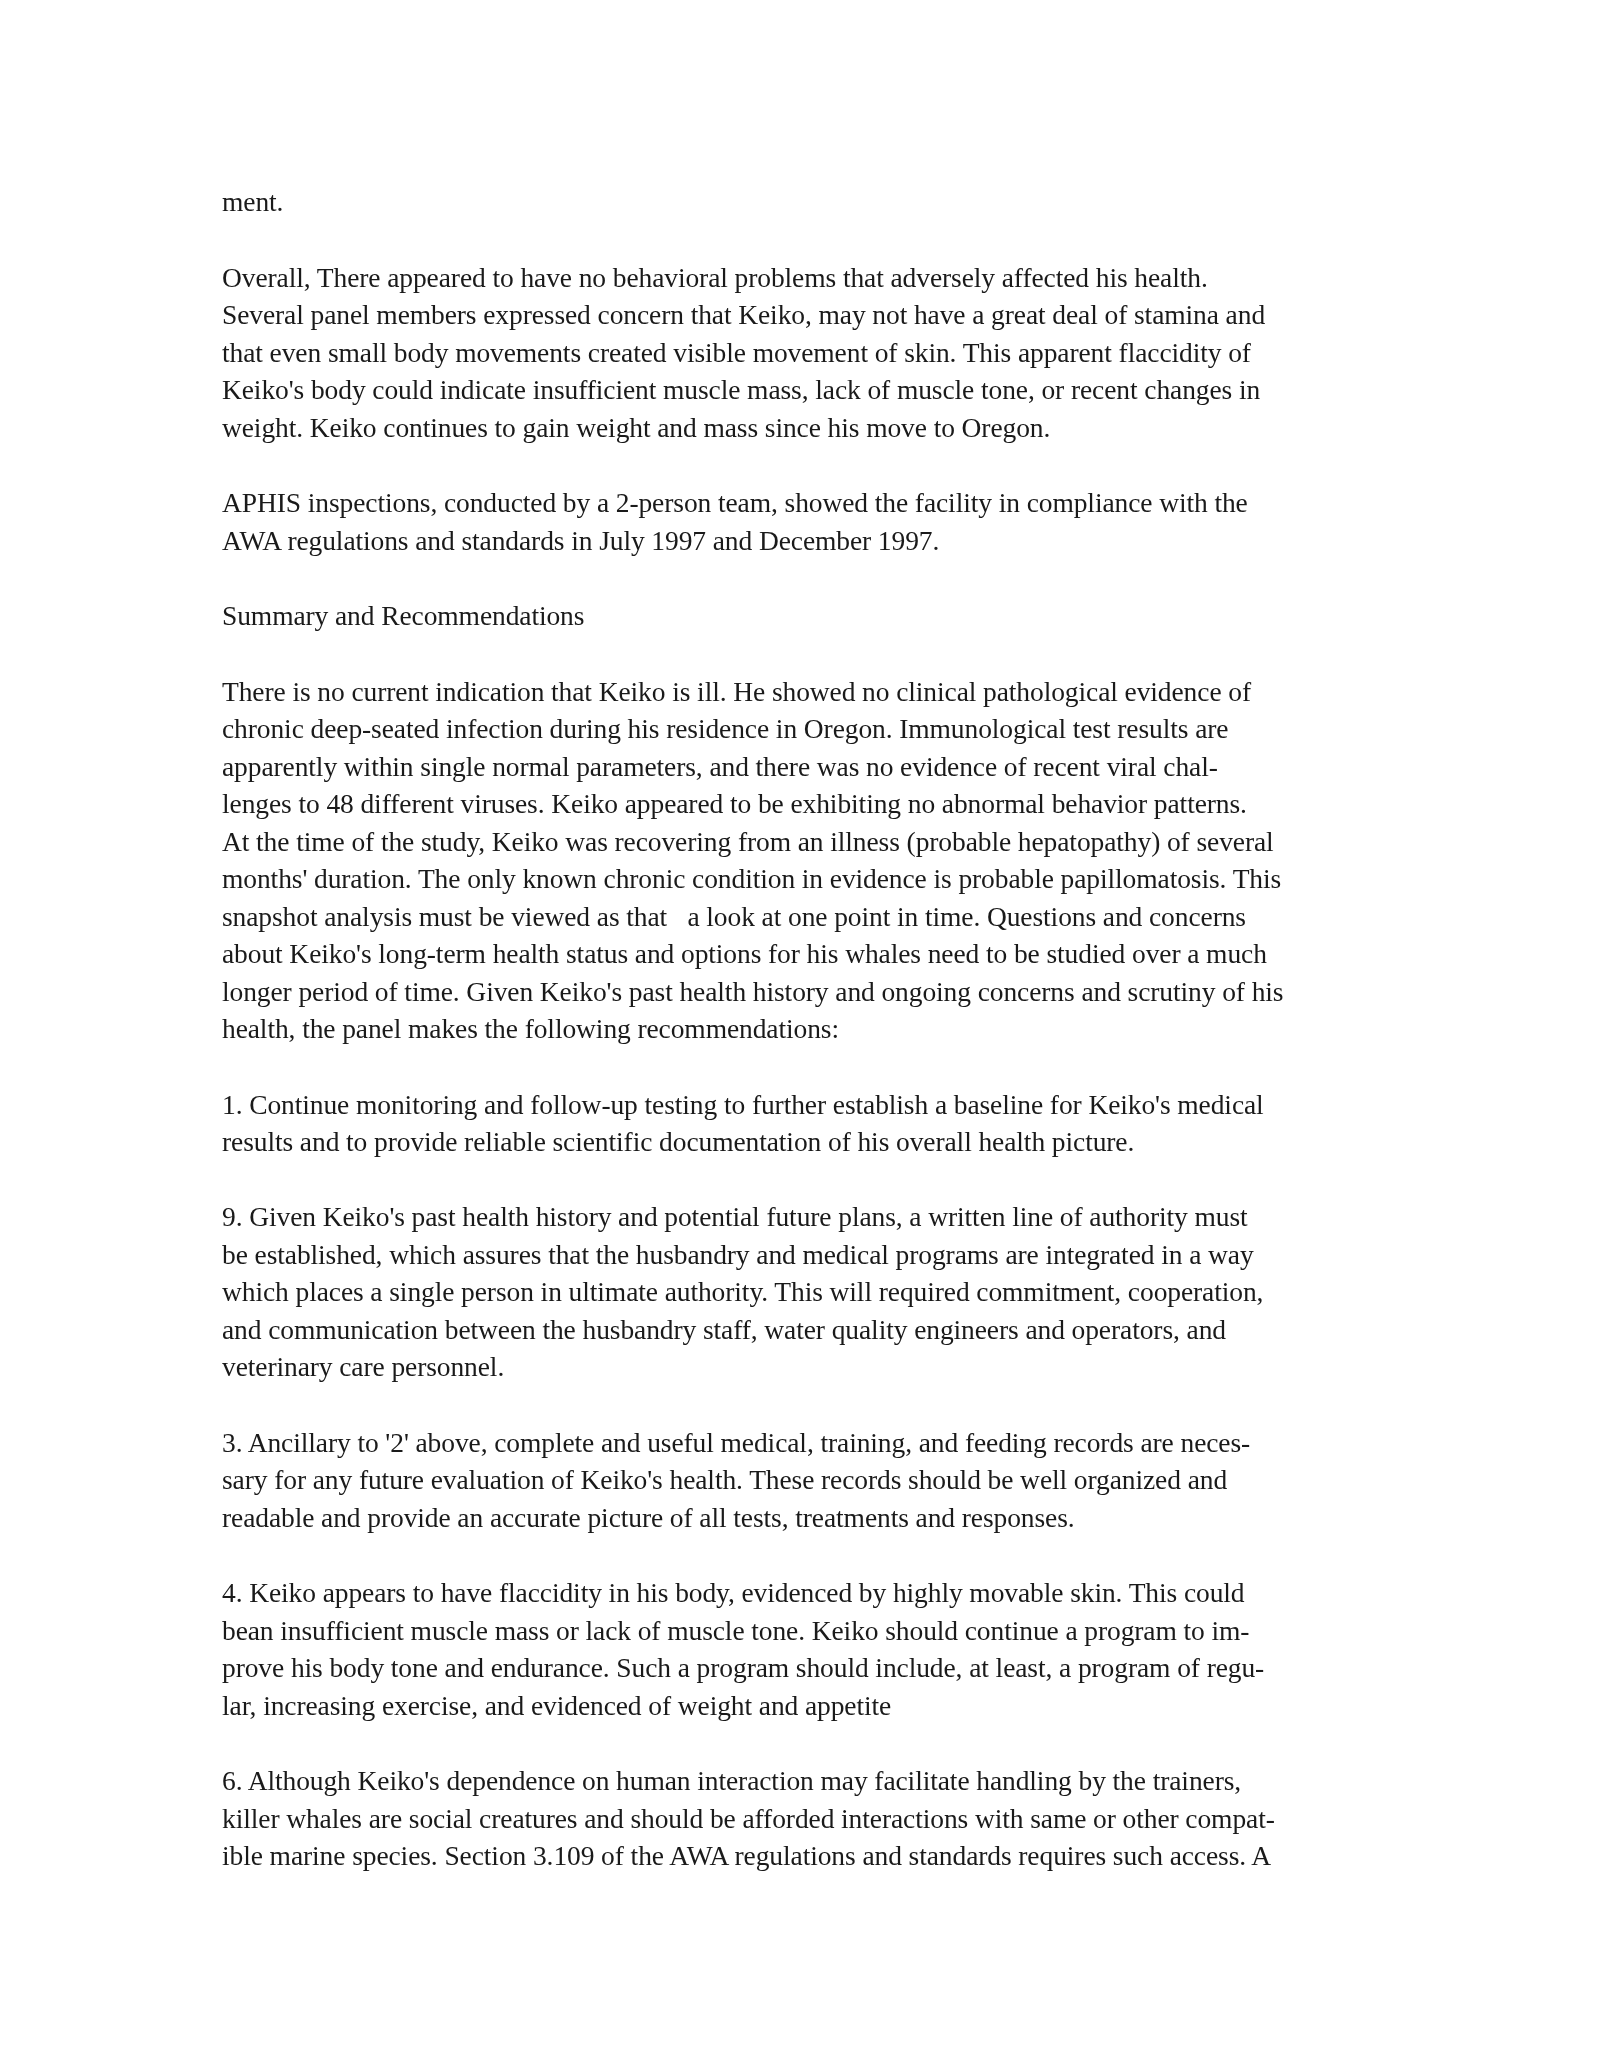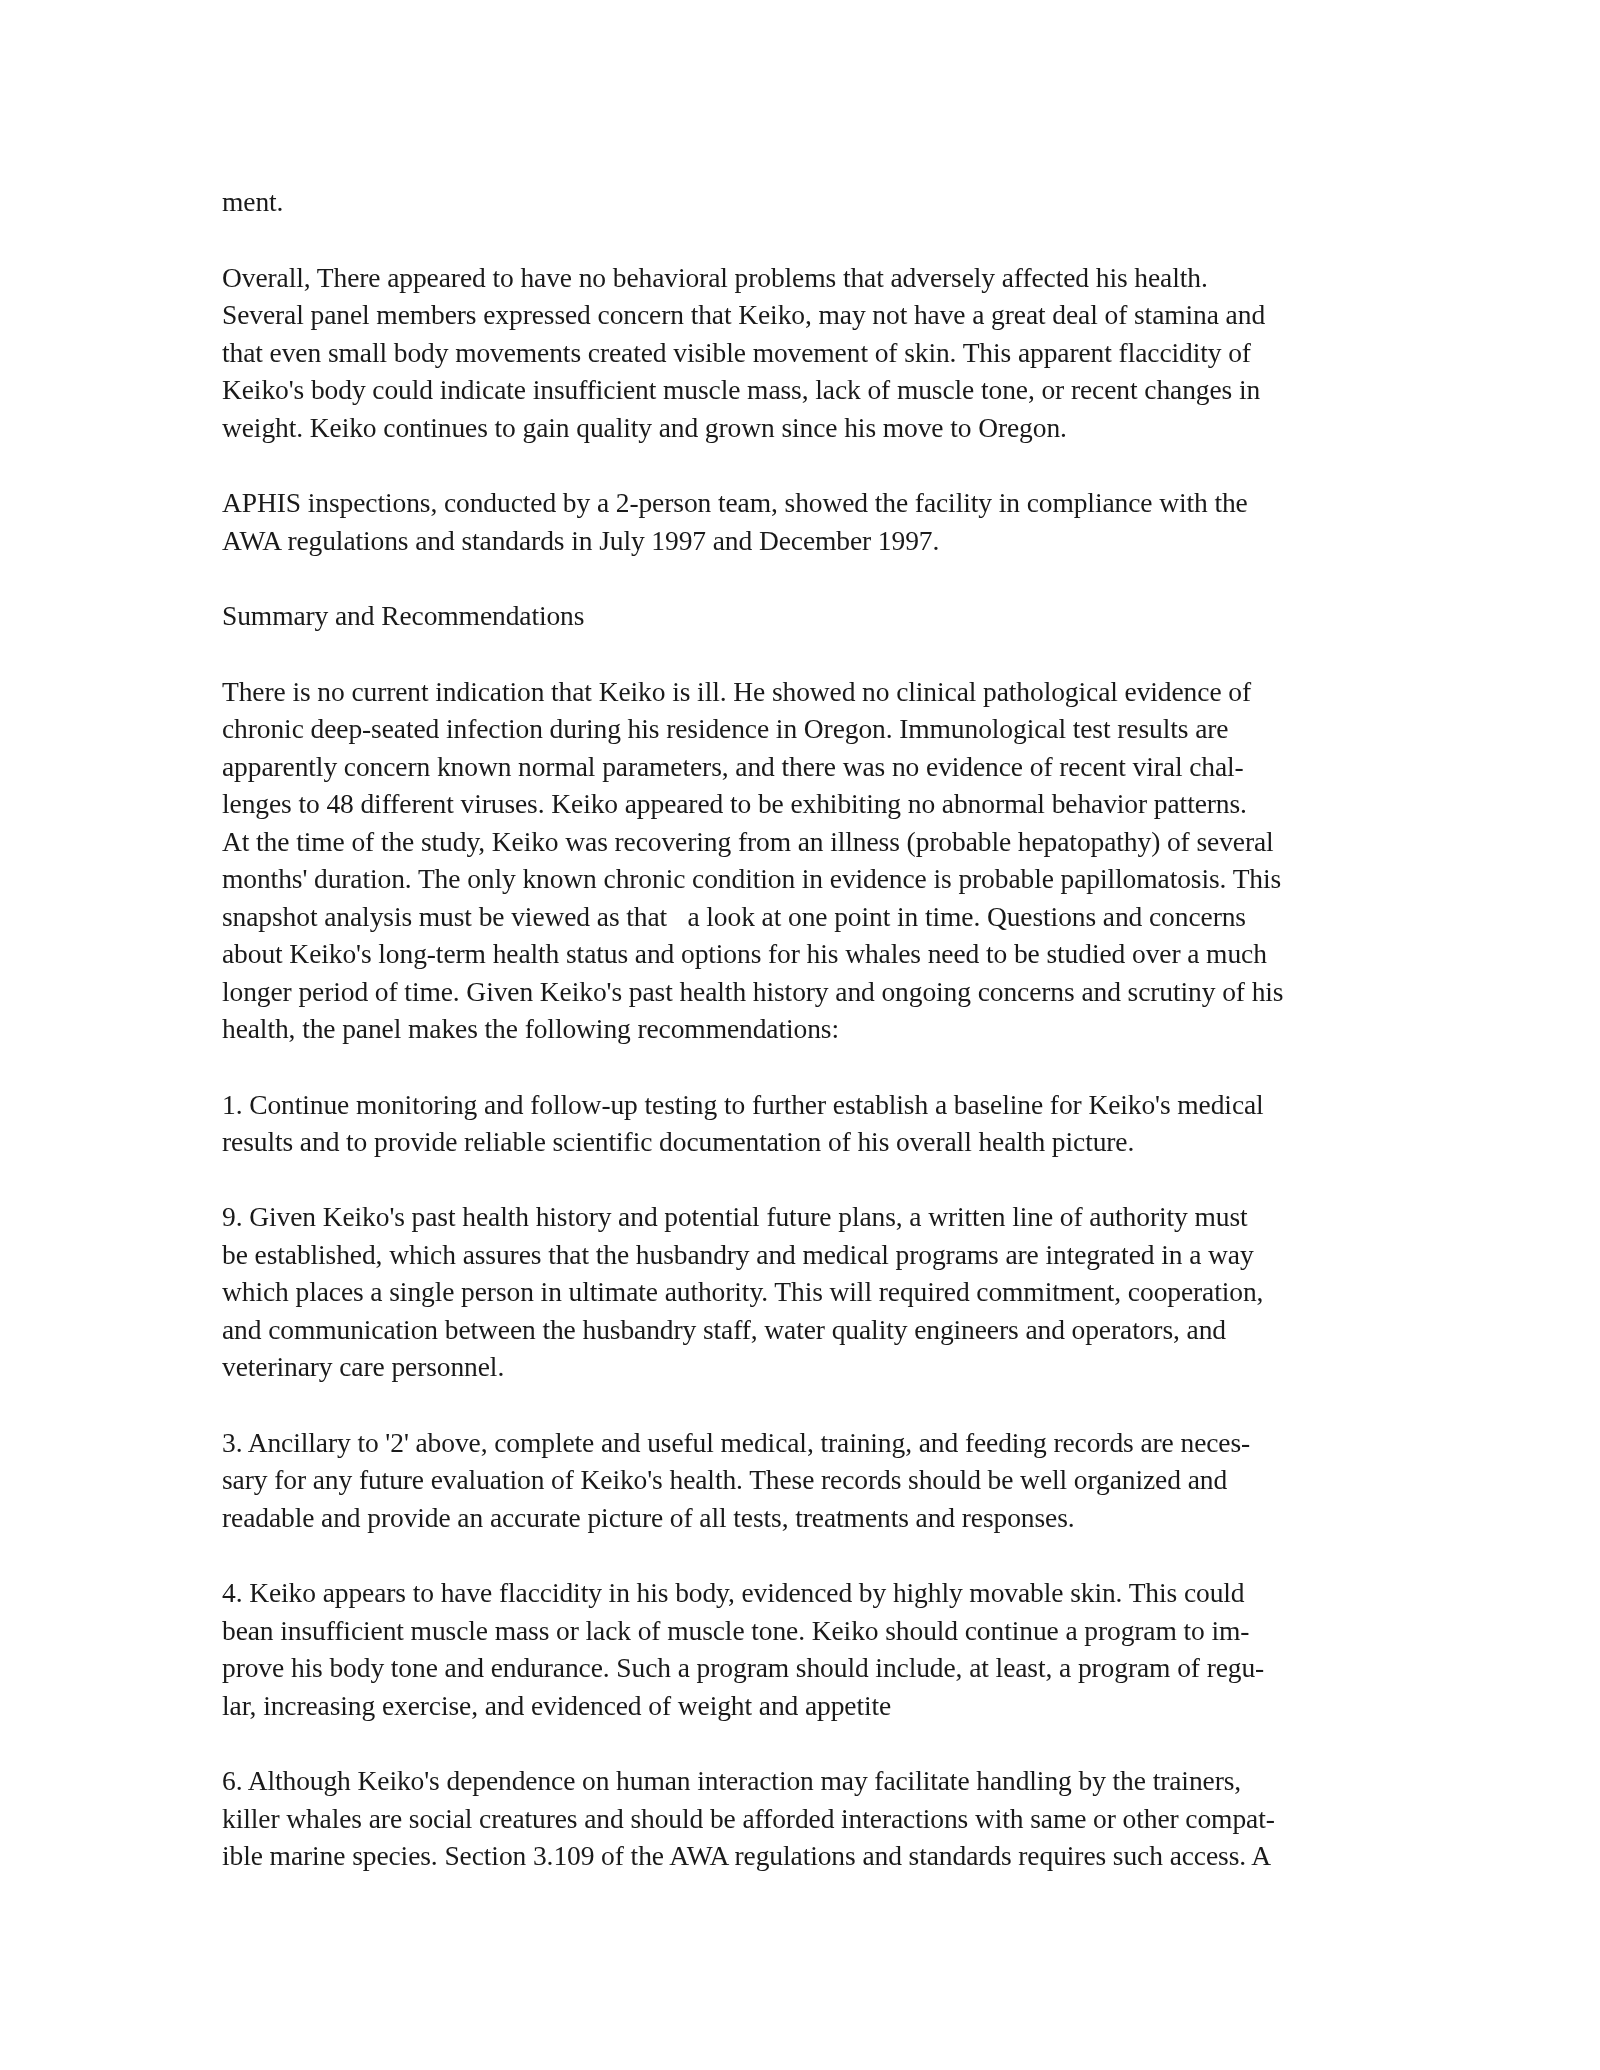--- a/index.html
+++ b/index.html
@@ -38,34 +38,34 @@
 
 <div class="page">
 
   <div class="line" style="top:186px">ment.</div>
 
   <div>
     <div class="line" style="top:262px">Overall, There appeared to have no behavioral problems that adversely affected his health.</div>
     <div class="line" style="top:299px">Several panel members expressed concern that Keiko, may not have a great deal of stamina and</div>
     <div class="line" style="top:337px">that even small body movements created visible movement of skin. This apparent flaccidity of</div>
     <div class="line" style="top:374px">Keiko's body could indicate insufficient muscle mass, lack of muscle tone, or recent changes in</div>
-    <div class="line" style="top:412px">weight. Keiko continues to gain quality and grown since his move to Oregon.</div>
+    <div class="line" style="top:412px">weight. Keiko continues to gain weight and mass since his move to Oregon.</div>
   </div>
 
   <div>
     <div class="line" style="top:487px">APHIS inspections, conducted by a 2-person team, showed the facility in compliance with the</div>
     <div class="line" style="top:525px">AWA regulations and standards in July 1997 and December 1997.</div>
   </div>
 
   <div class="line" style="top:600px">Summary and Recommendations</div>
 
   <div>
     <div class="line" style="top:676px">There is no current indication that Keiko is ill. He showed no clinical pathological evidence of</div>
     <div class="line" style="top:713px">chronic deep-seated infection during his residence in Oregon. Immunological test results are</div>
-    <div class="line" style="top:751px">apparently concern known normal parameters, and there was no evidence of recent viral chal-</div>
+    <div class="line" style="top:751px">apparently within single normal parameters, and there was no evidence of recent viral chal-</div>
     <div class="line" style="top:788px">lenges to 48 different viruses. Keiko appeared to be exhibiting no abnormal behavior patterns.</div>
     <div class="line" style="top:826px">At the time of the study, Keiko was recovering from an illness (probable hepatopathy) of several</div>
     <div class="line" style="top:863px">months' duration. The only known chronic condition in evidence is probable papillomatosis. This</div>
     <div class="line" style="top:901px">snapshot analysis must be viewed as that   a look at one point in time. Questions and concerns</div>
     <div class="line" style="top:938px">about Keiko's long-term health status and options for his whales need to be studied over a much</div>
     <div class="line" style="top:976px">longer period of time. Given Keiko's past health history and ongoing concerns and scrutiny of his</div>
     <div class="line" style="top:1013px">health, the panel makes the following recommendations:</div>
   </div>
 
   <div>

